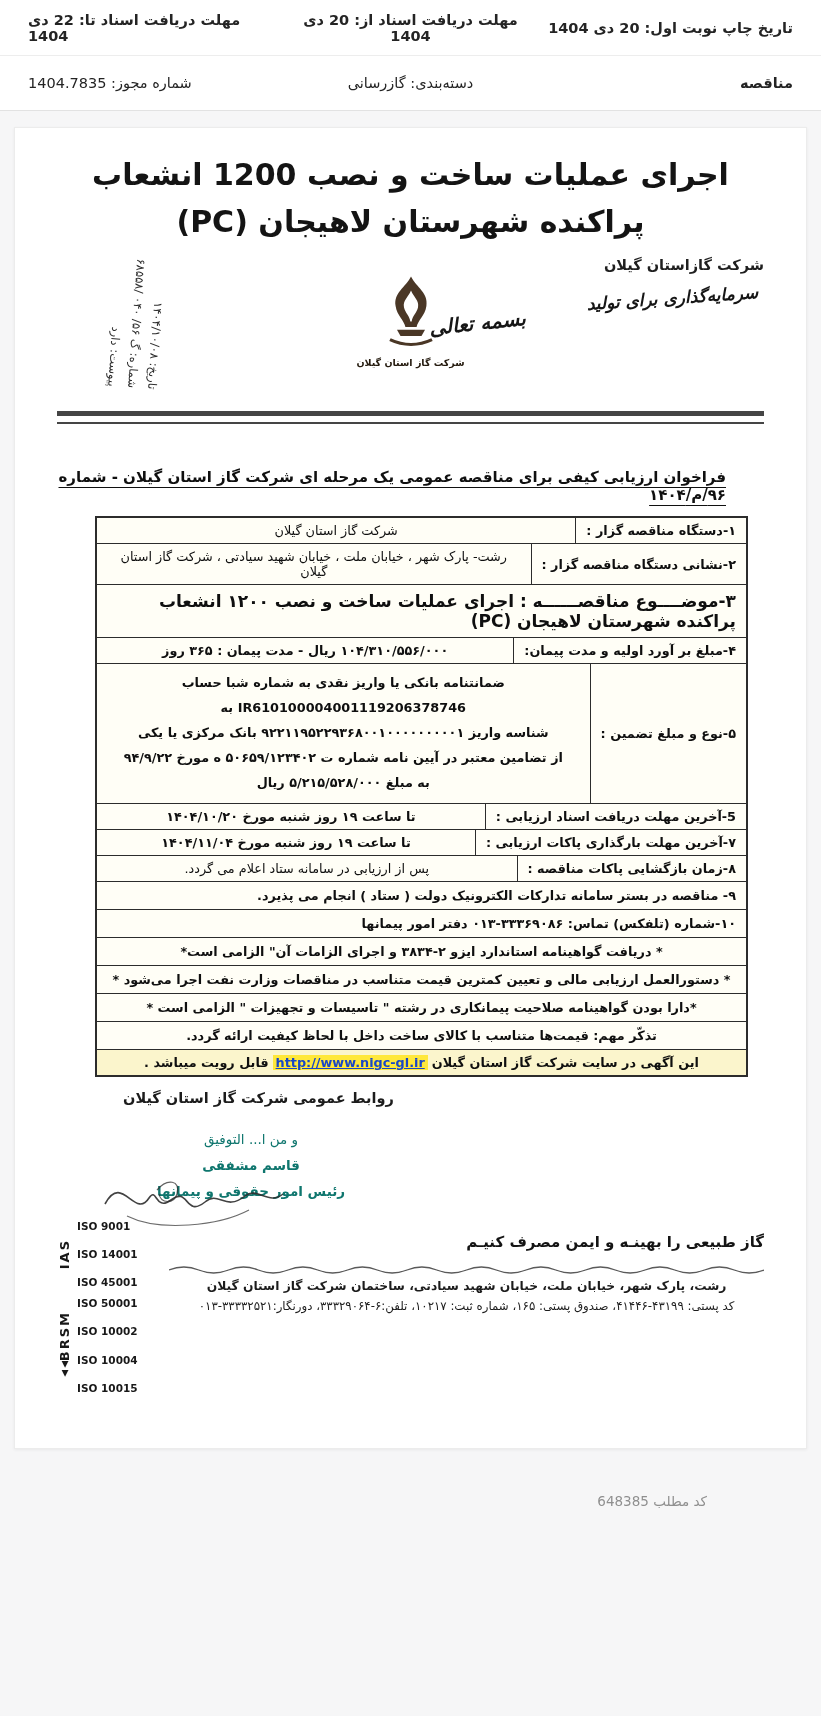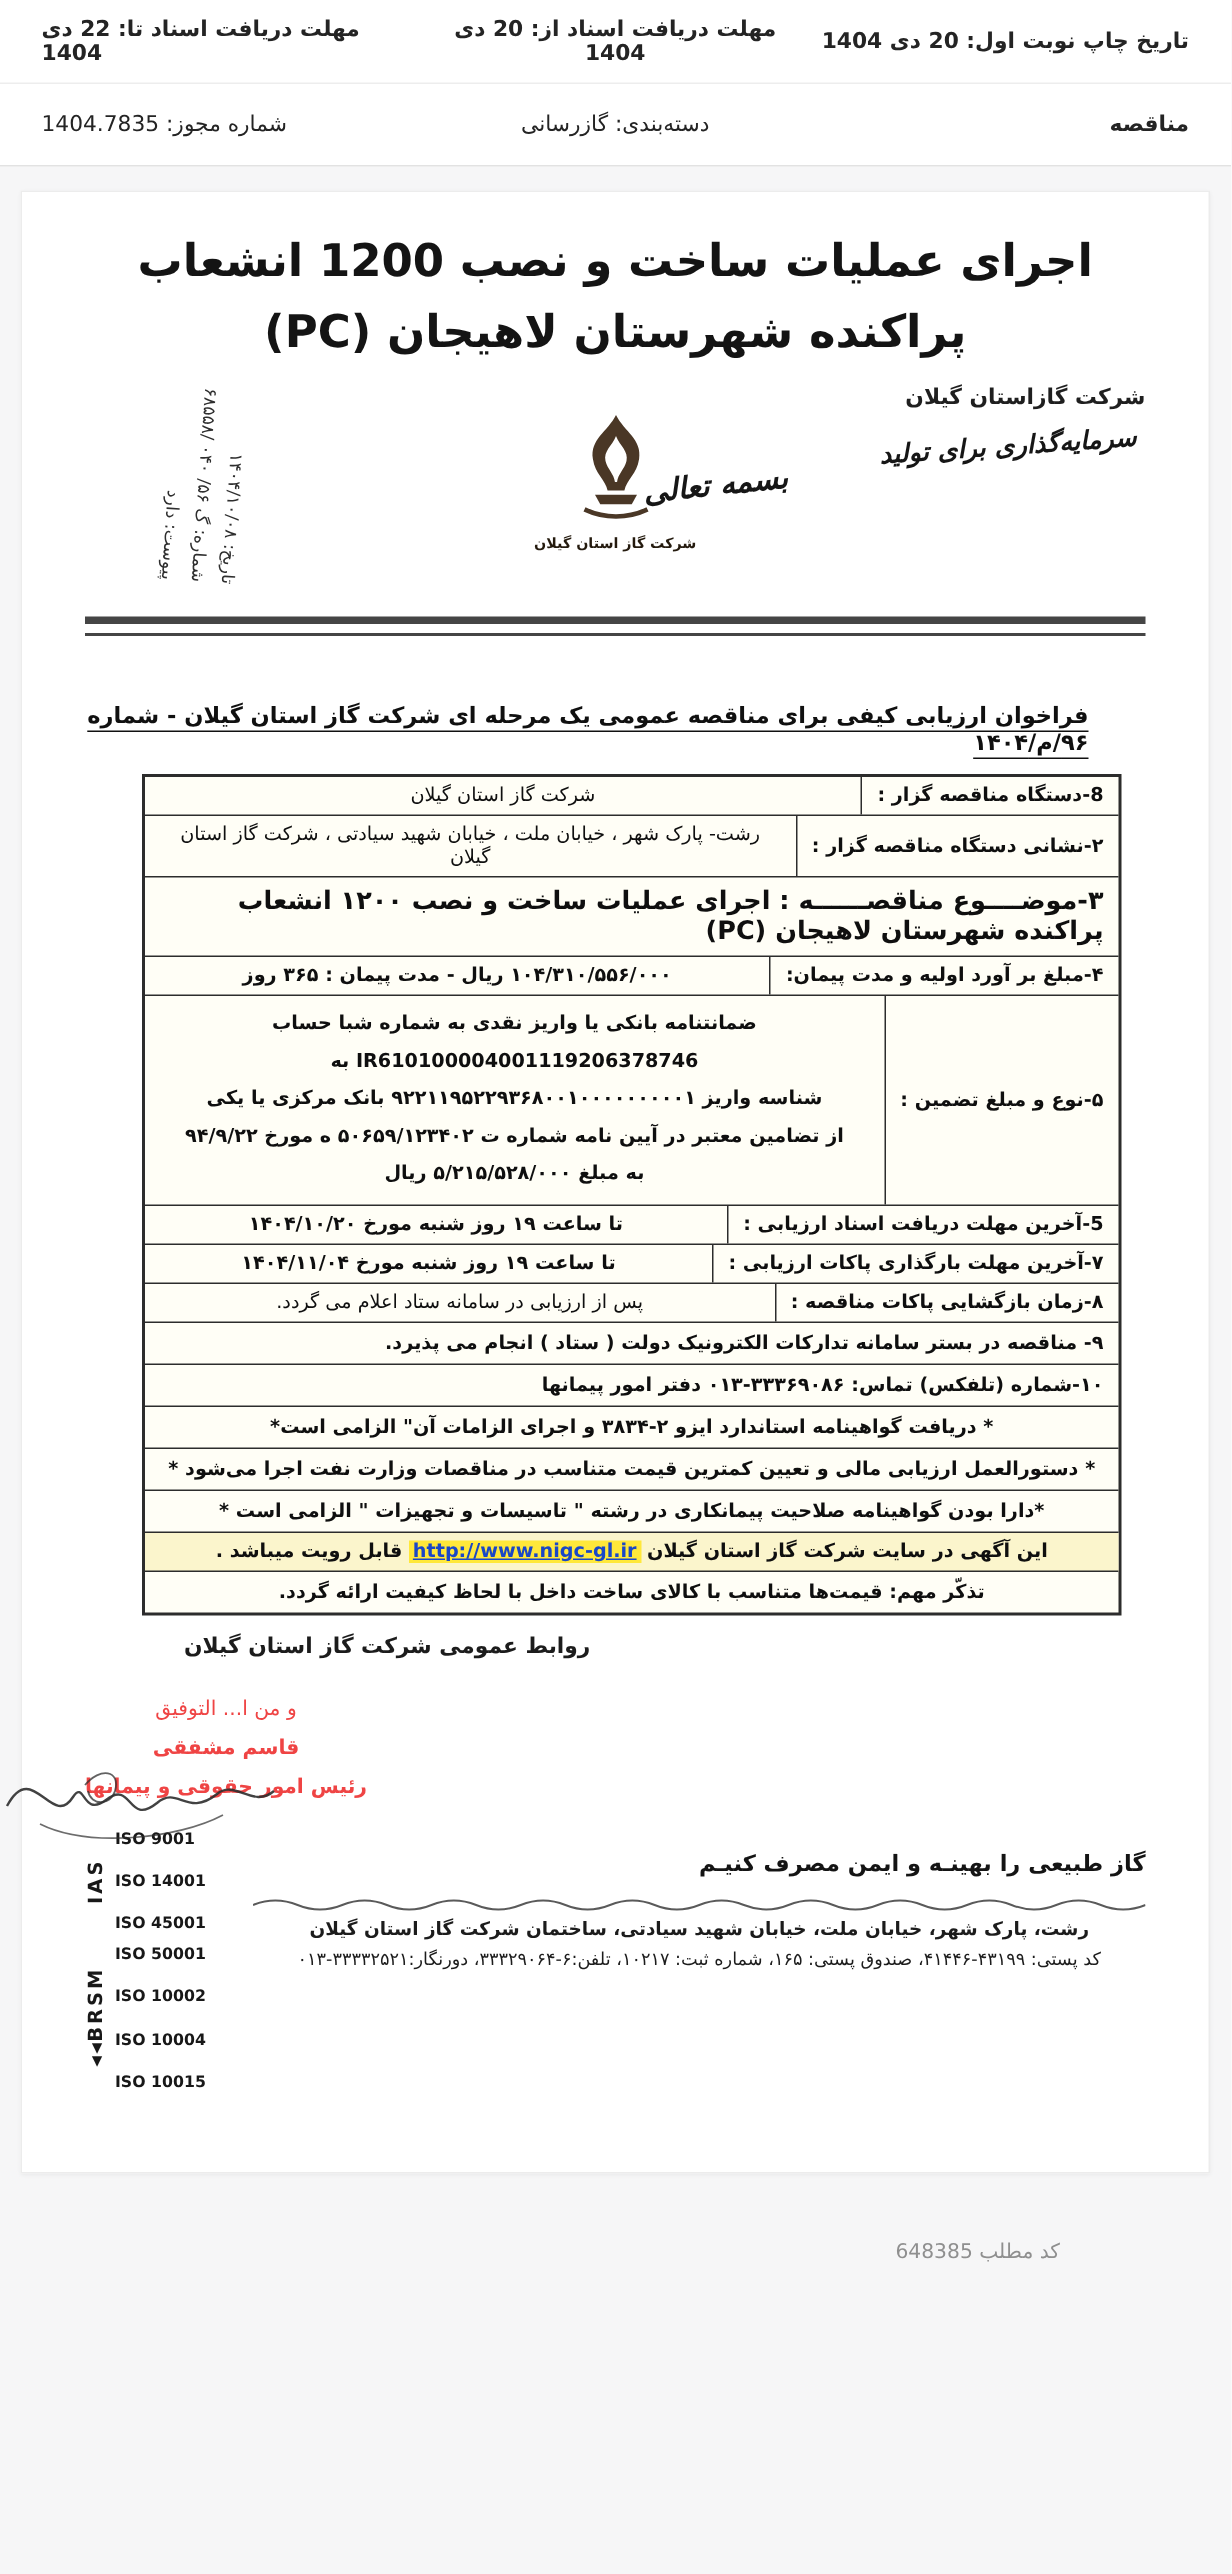--- a/index.html
+++ b/index.html
@@ -48,21 +48,21 @@
   .tfull { flex:1; display:flex; align-items:center; padding:6px 10px; text-align:right; }
   .tfull.center { justify-content:center; text-align:center; }
   .r3 { font-size:17px; }
   .guarantee { flex:1; text-align:center; padding:7px 10px; line-height:1.95; font-weight:600; }
   .hl-row { background:#fbf5cc; }
   .hl-text { flex:1; text-align:center; padding:5px 8px; font-weight:700; }
   .hl-link { color:#1947c7; text-decoration:underline; background:#ffe83a; padding:0 3px; margin:0 4px; font-weight:700; direction:ltr; display:inline-block; cursor:pointer; }
   
   .pr-line { margin-top:13px; padding-left:66px; text-align:left; font-weight:700; font-size:14.5px; }
   .sig-wrap { display:flex; justify-content:flex-end; margin-top:20px; }
-  .sig-block { position:relative; text-align:center; font-size:13.5px; line-height:1.95; color:#ef4444; }
+  .sig-block { position:relative; margin-left:100px; text-align:center; font-size:13.5px; line-height:1.95; color:#0f766e; }
   .sig-name, .sig-title { font-weight:700; }
   .sig-scribble { position:absolute; left:-60px; top:34px; width:195px; height:78px; pointer-events:none; }
   
   .foot-lh { display:flex; direction:ltr; margin-top:14px; gap:14px; align-items:flex-start; }
   .iso-col { width:98px; font-size:10.5px; font-weight:700; color:#181818; }
   .iso-group { display:flex; gap:5px; margin-bottom:7px; align-items:center; }
   .iso-vert { writing-mode:vertical-rl; transform:rotate(180deg); font-size:13px; font-weight:700; letter-spacing:2px; }
   .iso-tri { font-size:9px; letter-spacing:-1px; }
   .iso-items { display:flex; flex-direction:column; gap:14px; line-height:1.35; }
   .foot-main { flex:1; direction:rtl; padding-top:14px; }
@@ -117,21 +117,21 @@
     </div>
 
     <div class="rule-thick"></div>
     <div class="rule-thin"></div>
 
     <div class="doc-title">فراخوان ارزیابی کیفی برای مناقصه عمومی یک مرحله ای شرکت گاز استان گیلان  -  شماره ۹۶/م/۱۴۰۴</div>
 
     <div class="ntable">
 
       <div class="trow">
-        <div class="tlabel">8-دستگاه مناقصه گزار :</div>
+        <div class="tlabel">۱-دستگاه مناقصه گزار :</div>
         <div class="tvalue">شرکت گاز استان گیلان</div>
       </div>
 
       <div class="trow">
         <div class="tlabel">۲-نشانی دستگاه مناقصه گزار :</div>
         <div class="tvalue">رشت- پارک شهر ، خیابان ملت ، خیابان شهید سیادتی ، شرکت گاز استان گیلان</div>
       </div>
 
       <div class="trow">
         <div class="tfull bold r3">۳-موضــــوع مناقصــــــه : اجرای عملیات ساخت و نصب ۱۲۰۰ انشعاب پراکنده شهرستان لاهیجان (PC)</div>
@@ -180,28 +180,28 @@
       </div>
 
       <div class="trow">
         <div class="tfull bold center">* دستورالعمل ارزیابی مالی و تعیین کمترین قیمت متناسب در مناقصات وزارت نفت اجرا می‌شود *</div>
       </div>
 
       <div class="trow">
         <div class="tfull bold center">*دارا بودن گواهینامه صلاحیت پیمانکاری در رشته " تاسیسات و تجهیزات " الزامی است *</div>
       </div>
 
+      <div class="trow">
+        <div class="tfull bold center">تذکّر مهم:  قیمت‌ها متناسب با کالای ساخت داخل با لحاظ کیفیت ارائه گردد.</div>
+      </div>
+
       <div class="trow hl-row">
         <div class="hl-text">
           <span>این آگهی در سایت شرکت گاز استان گیلان</span><a class="hl-link">http://www.nigc-gl.ir</a><span>قابل رویت میباشد .</span>
         </div>
-      </div>
-
-      <div class="trow">
-        <div class="tfull bold center">تذکّر مهم:  قیمت‌ها متناسب با کالای ساخت داخل با لحاظ کیفیت ارائه گردد.</div>
       </div>
 
     </div>
 
     <div class="pr-line">روابط عمومی شرکت گاز استان گیلان</div>
 
     <div class="sig-wrap">
       <div class="sig-block">
         <div class="sig-l1">و من ا... التوفیق</div>
         <div class="sig-name">قاسم مشفقی</div>

